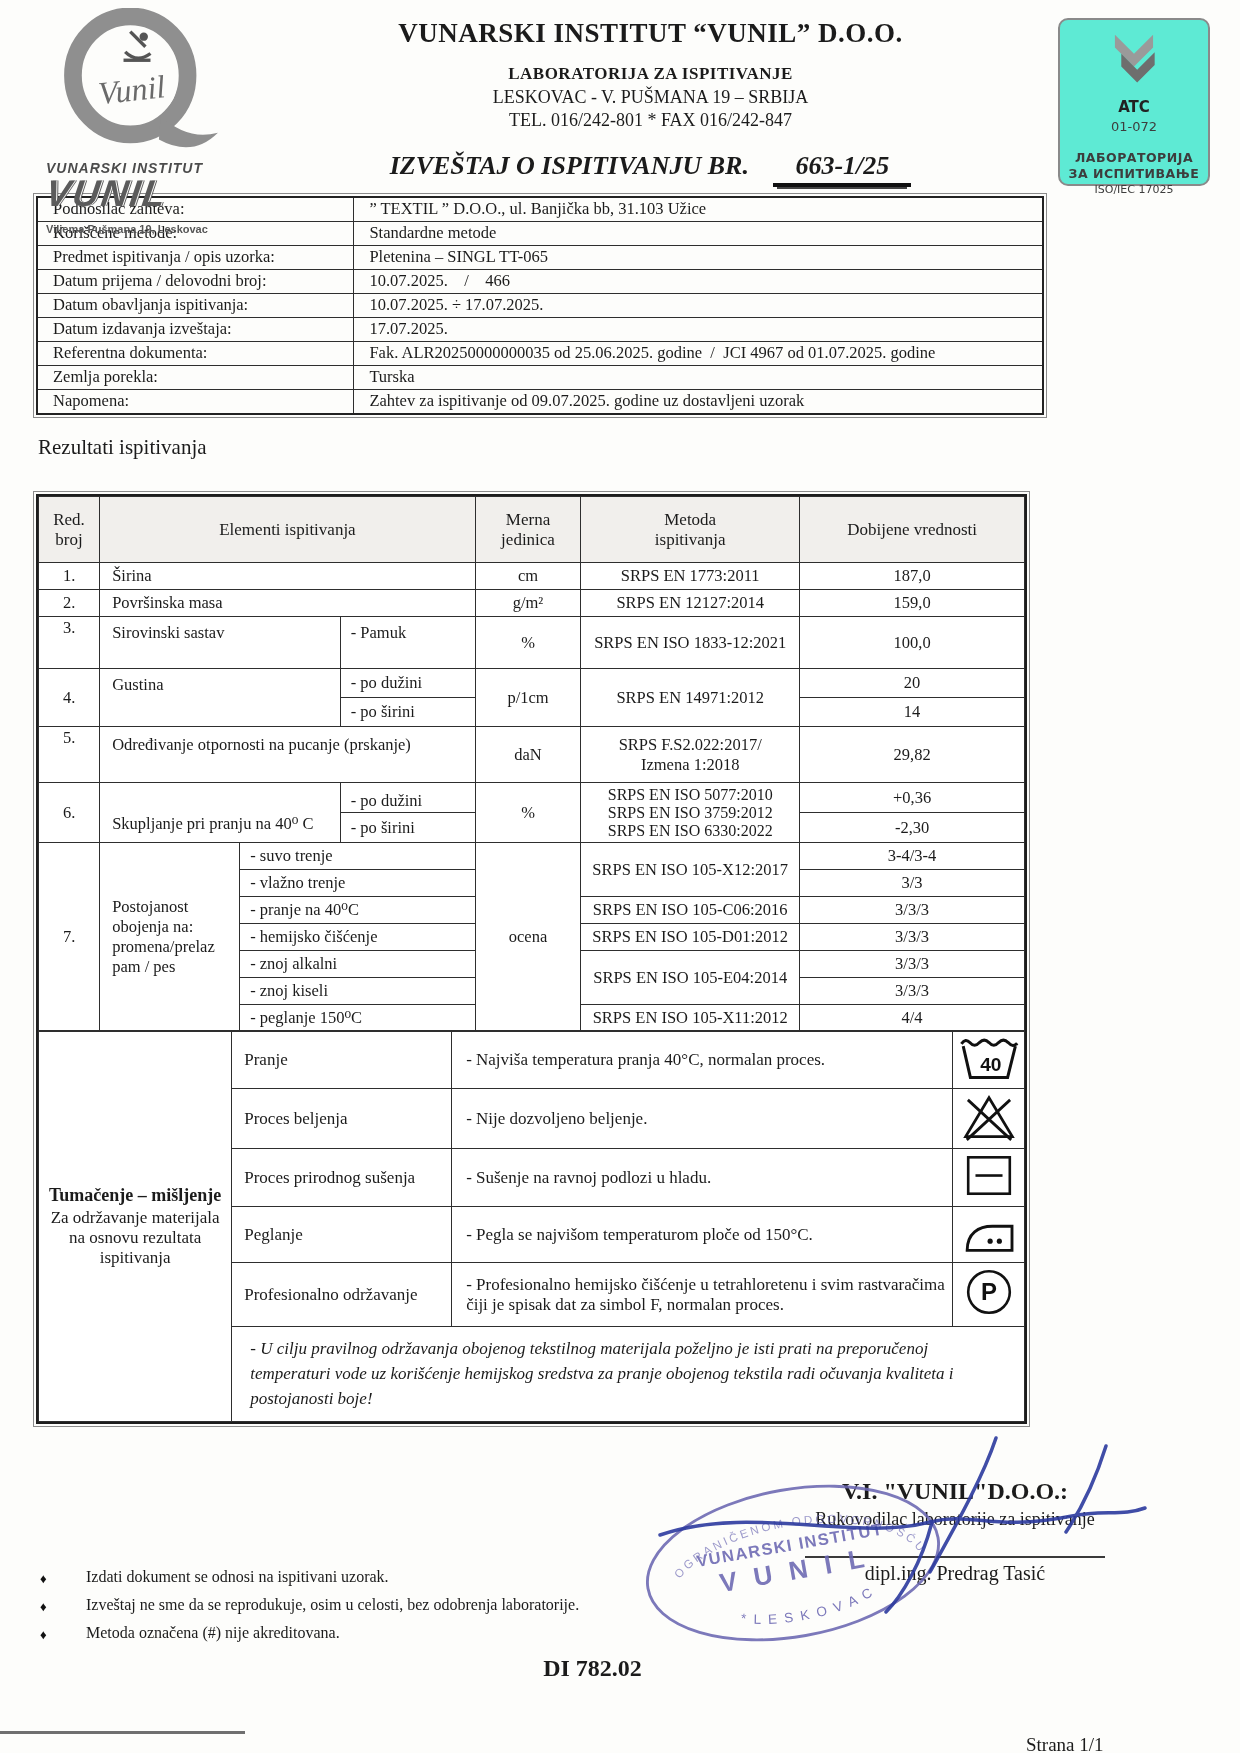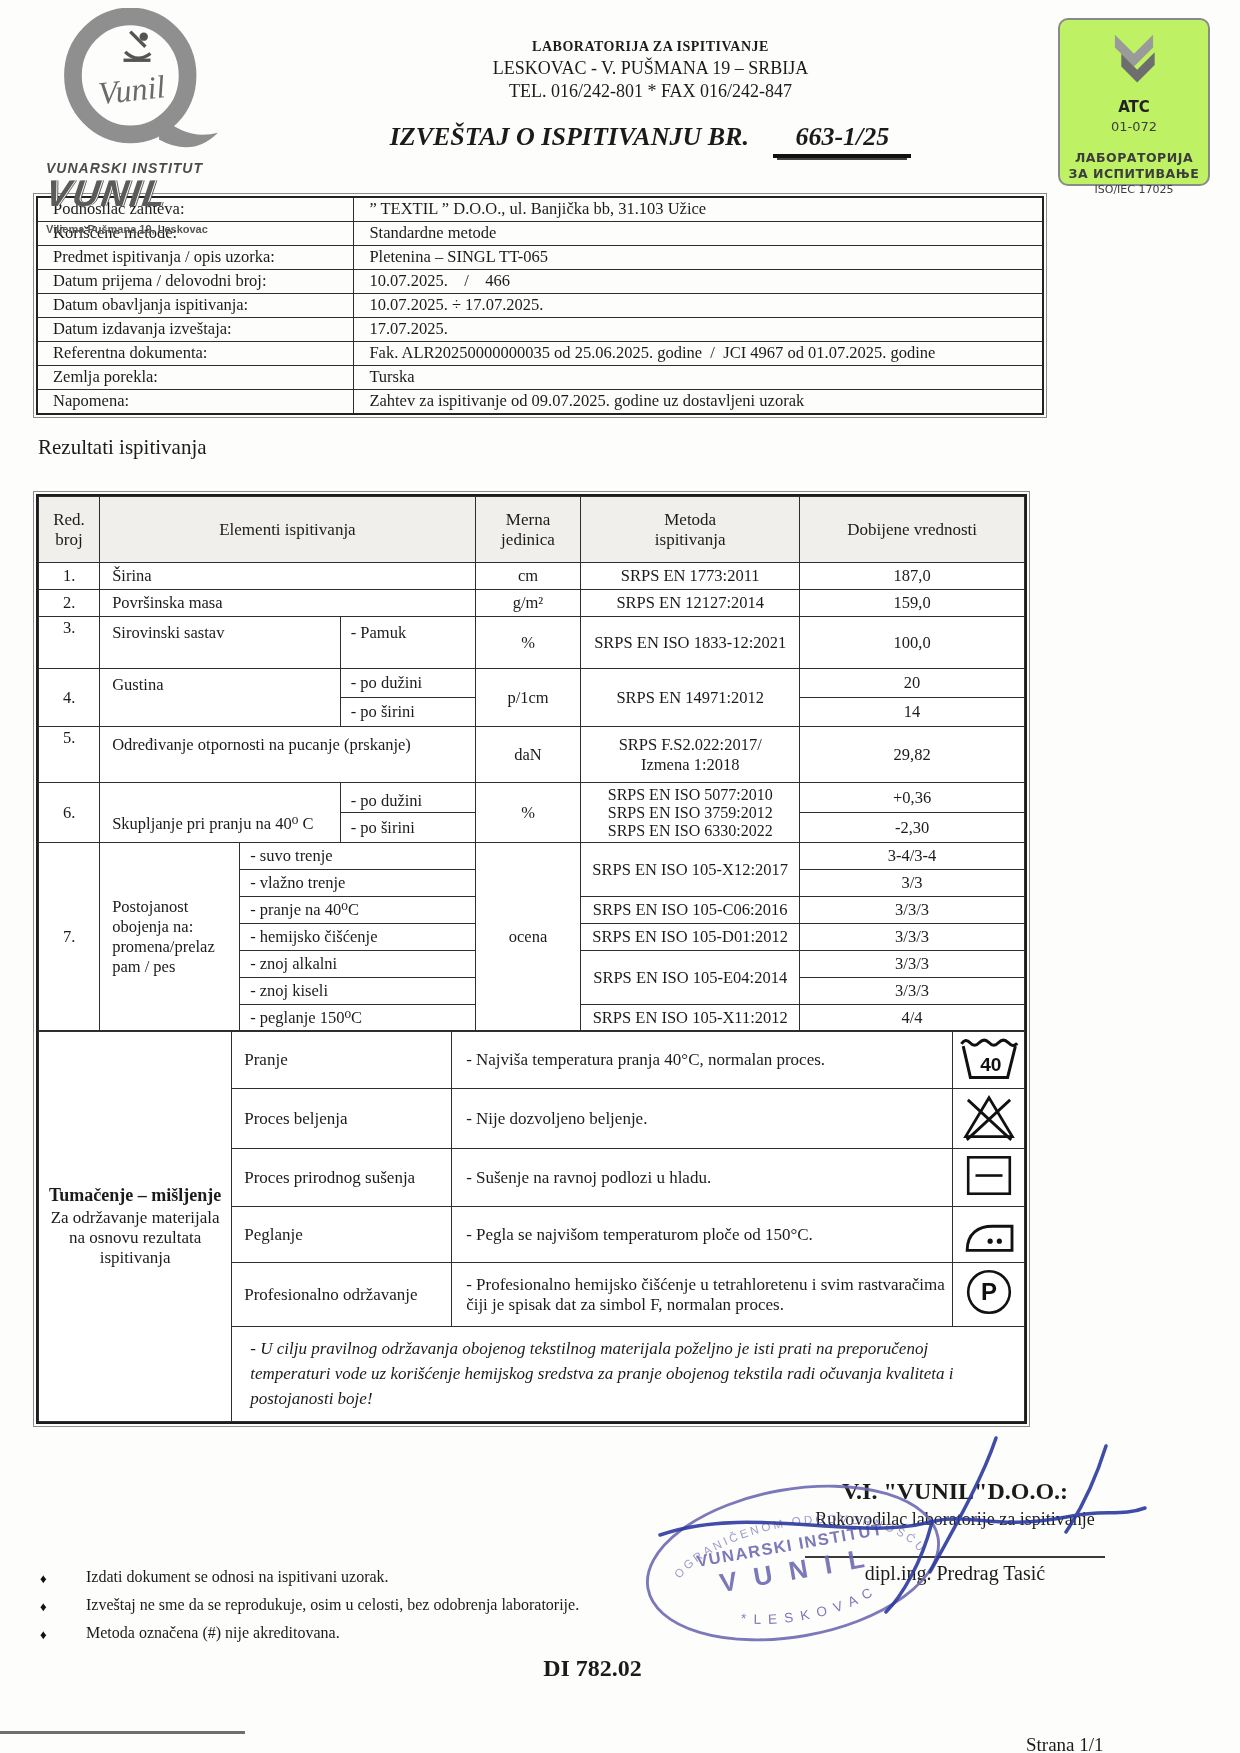--- a/index.html
+++ b/index.html
@@ -19,29 +19,29 @@
   .logo-sub { margin-top:2px; margin-left:6px; }
   .logo-sub .li-name { font-family:"Liberation Sans",sans-serif; font-style:italic; font-weight:bold;
       font-size:14px; letter-spacing:1px; color:#4c4c4c; }
   .logo-sub .li-vunil { font-family:"Liberation Sans",sans-serif; font-style:italic; font-weight:bold;
       font-size:37px; line-height:0.95; letter-spacing:2px; color:#5b5b5b; transform:skewX(-8deg); display:inline-block;
       text-shadow:1px 0 #fdfdfb, 2px 0 #5b5b5b; }
   .logo-sub .li-addr { font-family:"Liberation Sans",sans-serif; font-weight:bold; font-size:11px; color:#555; margin-top:12px; }
 
   .hdr-center { flex:1 1 auto; text-align:center; padding-top:10px; }
   .h-company { font-size:27px; font-weight:bold; letter-spacing:0.5px; }
-  .h-lab { font-size:14px; font-weight:bold; margin-top:21px; letter-spacing:0.5px; }
+  .h-lab { font-size:17px; font-weight:bold; margin-top:15px; letter-spacing:0.5px; }
   .h-addr { font-size:18px; margin-top:3px; }
   .h-tel { font-size:18px; margin-top:2px; }
   .h-title { margin-top:20px; font-size:26px; font-weight:bold; font-style:italic; }
   .h-no { display:inline-block; margin-left:18px; padding:0 22px 2px 22px;
       border-bottom:4px solid #111; box-shadow:0 6px 0 -4px #444; }
 
   .atc { flex:0 0 auto; width:152px; height:168px; margin-top:10px; border:2px solid #8a8a8a; border-radius:10px;
-      text-align:center; padding-top:10px; background:#bef264;
+      text-align:center; padding-top:10px; background:#5eead4;
       font-family:"DejaVu Sans","Liberation Sans",sans-serif; color:#3d3d3d;margin-left:12px; }
   .atc-name { font-size:15px; font-weight:bold; margin-top:2px; color:#222; }
   .atc-num { font-size:13px; margin-top:3px; }
   .atc-l1 { font-size:12.5px; font-weight:bold; margin-top:16px; letter-spacing:0.5px; }
   .atc-l3 { font-size:11px; margin-top:2px; }
 
   
   .info-table { margin:6px 0 0 36px; width:1008px; border-collapse:collapse;
       border:2.5px solid #222; outline:1px solid #8b8b8b; outline-offset:2px; }
   .info-table td { border:1.6px solid #2e2e2e; font-size:16.5px; padding:1px 8px 2px 15px; height:21px; }
@@ -111,20 +111,21 @@
         <text x="95" y="110" font-size="38" font-style="italic" fill="#6a6a6a" text-anchor="middle" font-family="Liberation Serif, serif" transform="rotate(-6 95 110)">Vunil</text>
       </svg>
       <div class="logo-sub">
         <div class="li-name">VUNARSKI INSTITUT</div>
         <div class="li-vunil">VUNIL</div>
         <div class="li-addr">Viljema Pušmana 19, Leskovac</div>
       </div>
     </div>
 
     <div class="hdr-center">
+      <div class="h-company">VUNARSKI INSTITUT “VUNIL” D.O.O.</div>
       <div class="h-lab">LABORATORIJA ZA ISPITIVANJE</div>
       <div class="h-addr">LESKOVAC - V. PUŠMANA 19 – SRBIJA</div>
       <div class="h-tel">TEL. 016/242-801 * FAX 016/242-847</div>
       <div class="h-title">
         <span>IZVEŠTAJ O ISPITIVANJU BR.</span>
         <span class="h-no">663-1/25</span>
       </div>
     </div>
 
     <div class="atc">

